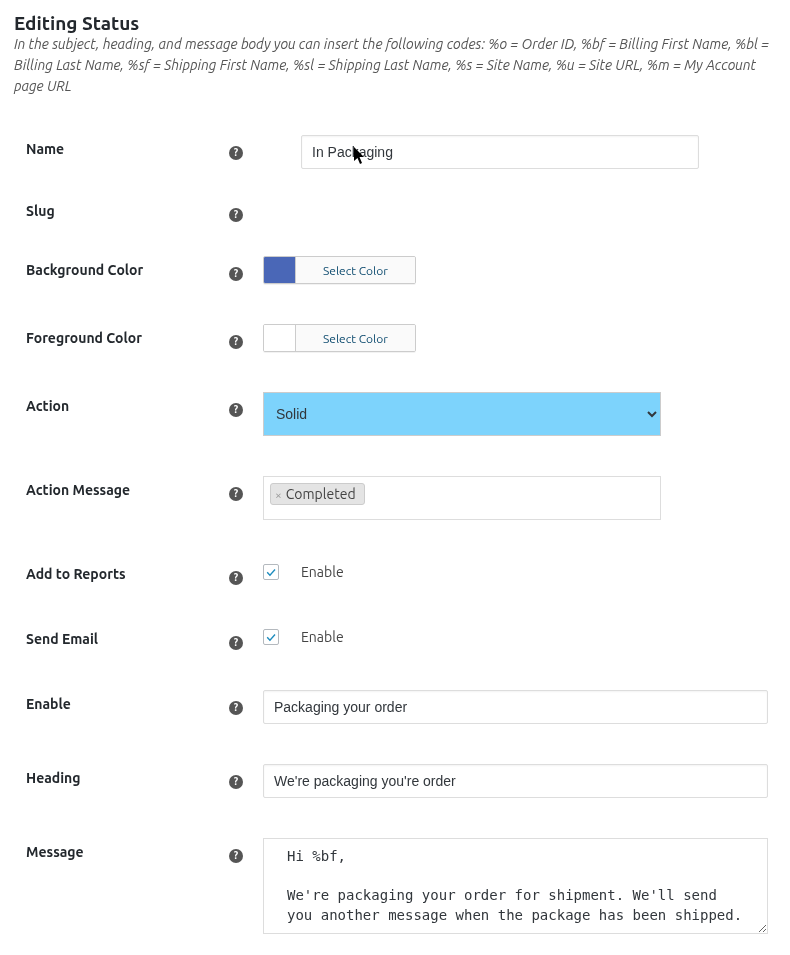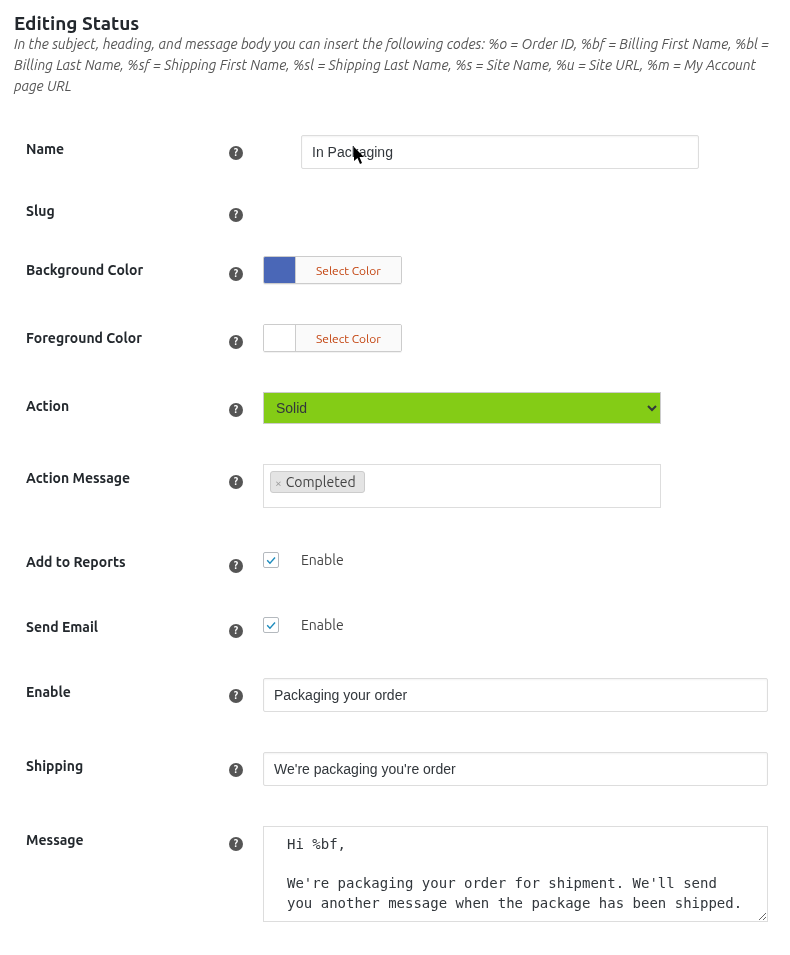--- a/index.html
+++ b/index.html
@@ -71,26 +71,26 @@
       border-radius: 2px;
       padding: 6px 10px;
       font-size: 14px;
       color: #32373c;
       background: #fff;
       box-shadow: inset 0 1px 2px rgba(0,0,0,.05);
     }
     input.text-narrow { width: 398px; }
     select.style-select {
       width: 398px;
-      height: 32px;
+      height: 44px;
       border: 1px solid #ccc;
       padding: 4px 8px;
       font-size: 14px;
       color: #32373c;
-      background: #84cc16;
+      background: #7dd3fc;
     }
     textarea.msg-area {
       width: 100%;
       height: 96px;
       border: 1px solid #ddd;
       padding: 8px 23px;
       font-size: 14px;
       line-height: 1.4;
       color: #32373c;
       resize: both;
@@ -104,23 +104,23 @@
       height: 28px;
       vertical-align: middle;
       box-shadow: 0 1px 0 rgba(0,0,0,.05);
     }
     .color-swatch {
       width: 32px;
       height: 100%;
       border-right: 1px solid #ccc;
     }
     .color-btn-label {
-      padding: 0 20px;
+      padding: 0 27px;
       font-size: 12px;
-      color: #c2410c;
+      color: #0c4a6e;
       display: flex;
       align-items: center;
       background: #fafafa;
     }
     .tag-box {
       width: 398px;
       min-height: 44px;
       border: 1px solid #ddd;
       padding: 6px;
       background: #fff;
@@ -268,21 +268,21 @@
 
 <div class="form-row tall">
   <div class="label-col">Enable</div>
   <div class="help-col"><span class="help-icon">?</span></div>
   <div class="field-col">
     <input type="text" value="Packaging your order" style="">
   </div>
 </div>
 
 <div class="form-row tall">
-  <div class="label-col">Shipping</div>
+  <div class="label-col">Heading</div>
   <div class="help-col"><span class="help-icon">?</span></div>
   <div class="field-col">
     <input type="text" value="We're packaging you're order" style="">
   </div>
 </div>
 
 <div class="form-row tall">
   <div class="label-col">Message</div>
   <div class="help-col"><span class="help-icon">?</span></div>
   <div class="field-col">

